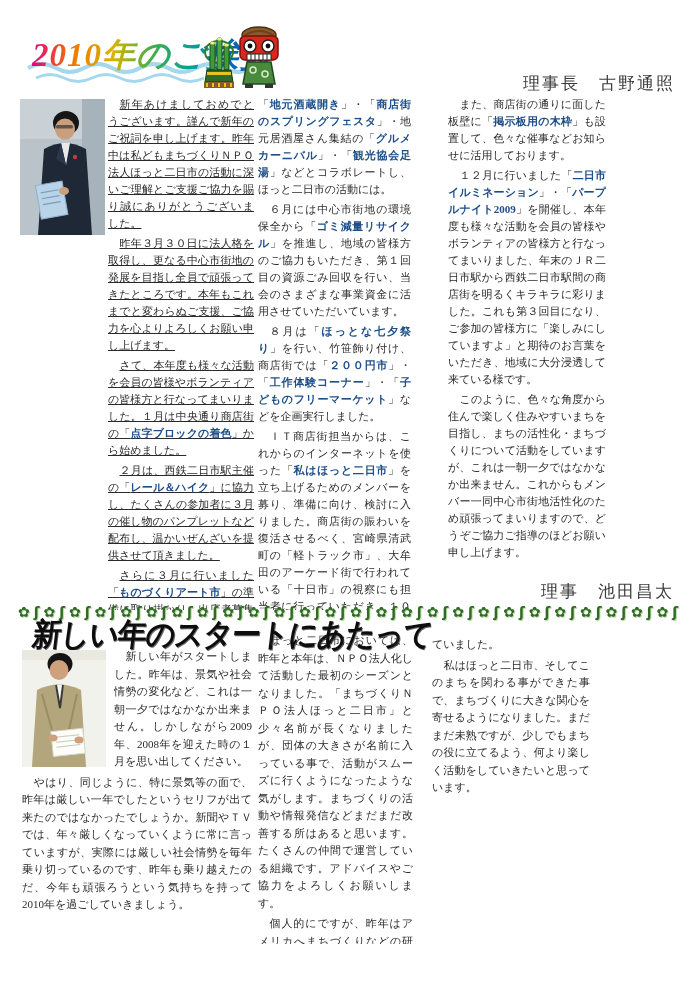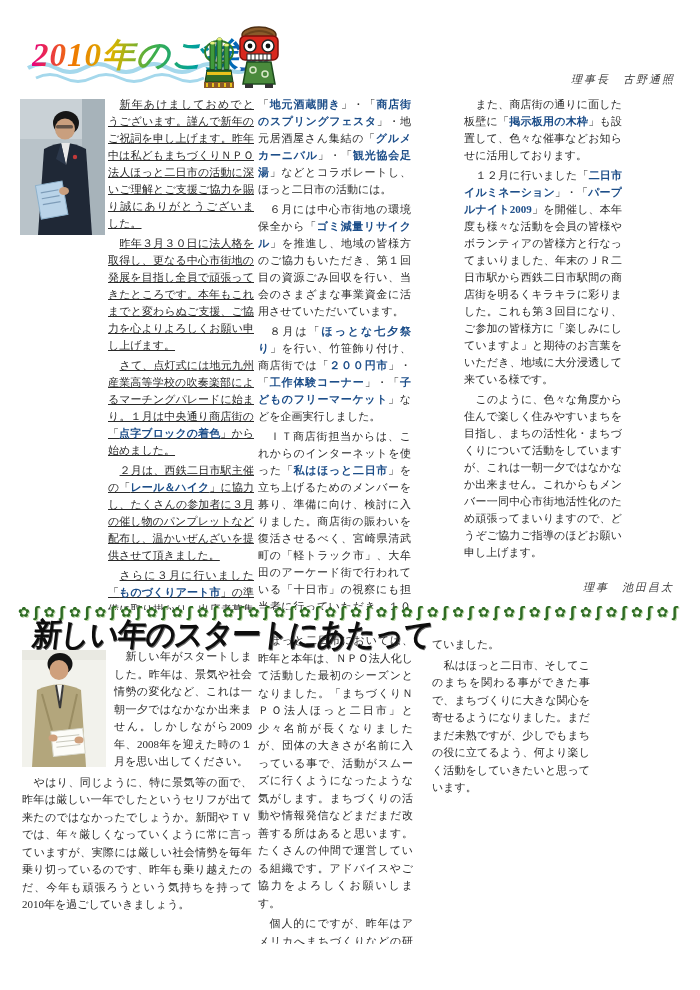--- a/index.html
+++ b/index.html
@@ -14,34 +14,34 @@
   .title1 {
     position:absolute; left:32px; top:33px; font-size:33px; font-weight:bold;
     font-style:italic; letter-spacing:1px; white-space:nowrap;
     background:linear-gradient(90deg,#e6007e,#f07800,#d8b400,#3fae49,#00a29a,#0068b7,#7a4098);
     -webkit-background-clip:text; background-clip:text; color:transparent;
   }
   .icon-wrap { position:absolute; }
   .kadomatsu { left:203px; top:36px; }
   .lion { left:235px; top:26px; }
   .author {
-    position:absolute; font-size:11px; letter-spacing:2px; color:#3a3a3a;
-    text-align:right; white-space:nowrap;font-style:italic;
+    position:absolute; font-size:17px; letter-spacing:2px; color:#3a3a3a;
+    text-align:right; white-space:nowrap;
   }
   .a1-author { left:450px; top:72px; width:225px; }
   .a2-author { left:460px; top:580px; width:214px; }
   
   .photo1 { position:absolute; left:20px; top:99px; width:85px; height:136px; }
   .photo2 { float:left; width:84px; height:117px; margin:2px 8px 4px 0; }
   
   .col { position:absolute; text-align:justify; overflow:hidden; }
   .a1 .col, .col.a1col { font-size:11px; line-height:17px; }
   .a1c1 { left:108px; top:96px;  width:146px; height:514px;text-decoration:underline; }
   .a1c2 { left:258px; top:96px;  width:153px; height:514px; }
-  .a1c3 { left:464px; top:96px;  width:158px; height:514px; }
+  .a1c3 { left:448px; top:96px;  width:158px; height:514px; }
   .a2col { font-size:11px; line-height:17.5px; }
   .a2c1 { left:22px;  top:648px; width:230px; height:300px; }
   .a2c2 { left:258px; top:632px; width:155px; height:312px; }
   .a2c3 { left:432px; top:636px; width:158px; height:280px; }
   .col p { margin:0; }
   .col p + p { margin-top:3px; }
   .col p.ind { text-indent:1.05em; }
   .hl { font-weight:bold; color:var(--hl,#1d4e89); }
   
   .divider {
@@ -124,21 +124,21 @@
     <g transform="rotate(-10 32 100)">
       <rect x="18" y="84" width="27" height="34" fill="#b9d3e8" stroke="#8fb2cc" stroke-width="1"></rect>
       <path d="M22 92 H40 M22 98 H40 M22 104 H40" stroke="#7d9cb8" stroke-width="1.2"></path>
     </g>
     <ellipse cx="44" cy="92" rx="5" ry="4" fill="#c99f7e"></ellipse>
   </svg>
 
   <div class="col a1col a1c1">
       <p class="ind"><span>新年あけましておめでとうございます。謹んで新年のご祝詞を申し上げます。昨年中は私どもまちづくりＮＰＯ法人ほっと二日市の活動に深いご理解とご支援ご協力を賜り誠にありがとうございました。</span></p>
       <p class="ind"><span>昨年３月３０日に法人格を取得し、更なる中心市街地の発展を目指し全員で頑張ってきたところです。本年もこれまでと変わらぬご支援、ご協力を心よりよろしくお願い申し上げます。</span></p>
-      <p class="ind"><span>さて、点灯式には地元九州産業高等学校の吹奏楽部によるマーチングパレードに始まり。１月は中央通り商店街の「</span><span class="hl">点字ブロックの着色</span><span>」から始めました。</span></p>
+      <p class="ind"><span>さて、本年度も様々な活動を会員の皆様やボランティアの皆様方と行なってまいりました。１月は中央通り商店街の「</span><span class="hl">点字ブロックの着色</span><span>」から始めました。</span></p>
       <p class="ind"><span>２月は、西鉄二日市駅主催の「</span><span class="hl">レール＆ハイク</span><span>」に協力し、たくさんの参加者に３月の催し物のパンプレットなど配布し、温かいぜんざいを提供させて頂きました。</span></p>
       <p class="ind"><span>さらに３月に行いました「</span><span class="hl">ものづくりアート市</span><span>」の準備に取り掛かり、出店者募集また空き店舗の大家さんに交渉してアート市用の店舗の確保、出店スペースの割り振りなど行い同時開催されました。</span></p>
     </div>
   <div class="col a1col a1c2">
       <p><span>「</span><span class="hl">地元酒蔵開き</span><span>」・「</span><span class="hl">商店街のスプリングフェスタ</span><span>」・地元居酒屋さん集結の「</span><span class="hl">グルメカーニバル</span><span>」・「</span><span class="hl">観光協会足湯</span><span>」などとコラボレートし、ほっと二日市の活動には。</span></p>
       <p class="ind"><span>６月には中心市街地の環境保全から「</span><span class="hl">ゴミ減量リサイクル</span><span>」を推進し、地域の皆様方のご協力もいただき、第１回目の資源ごみ回収を行い、当会のさまざまな事業資金に活用させていただいています。</span></p>
       <p class="ind"><span>８月は「</span><span class="hl">ほっとな七夕祭り</span><span>」を行い、竹笹飾り付け、商店街では「</span><span class="hl">２００円市</span><span>」・「</span><span class="hl">工作体験コーナー</span><span>」・「</span><span class="hl">子どものフリーマーケット</span><span>」などを企画実行しました。</span></p>
       <p class="ind"><span>ＩＴ商店街担当からは、これからのインターネットを使った「</span><span class="hl">私はほっと二日市</span><span>」を立ち上げるためのメンバーを募り、準備に向け、検討に入りました。商店街の賑わいを復活させるべく、宮崎県清武町の「軽トラック市」、大牟田のアーケード街で行われている「十日市」の視察にも担当者に行っていただき、１０月から開催しました</span></p>
     </div>
   <div class="col a1col a1c3">

